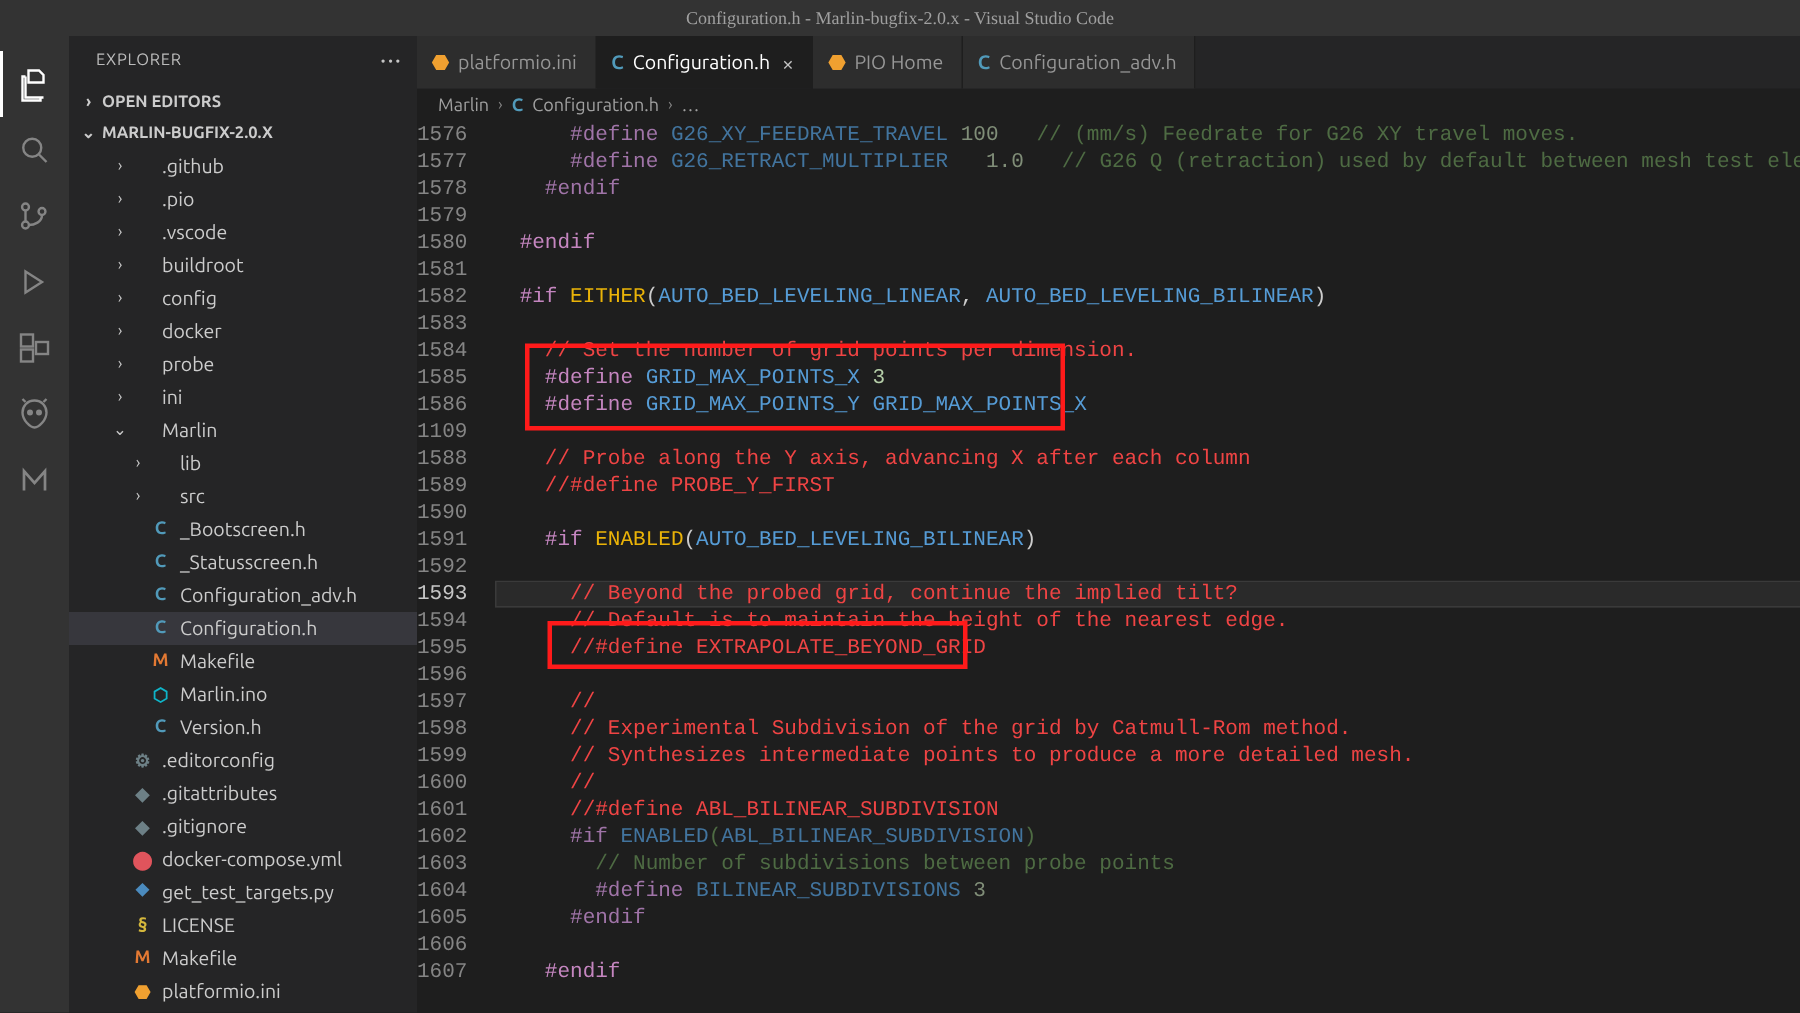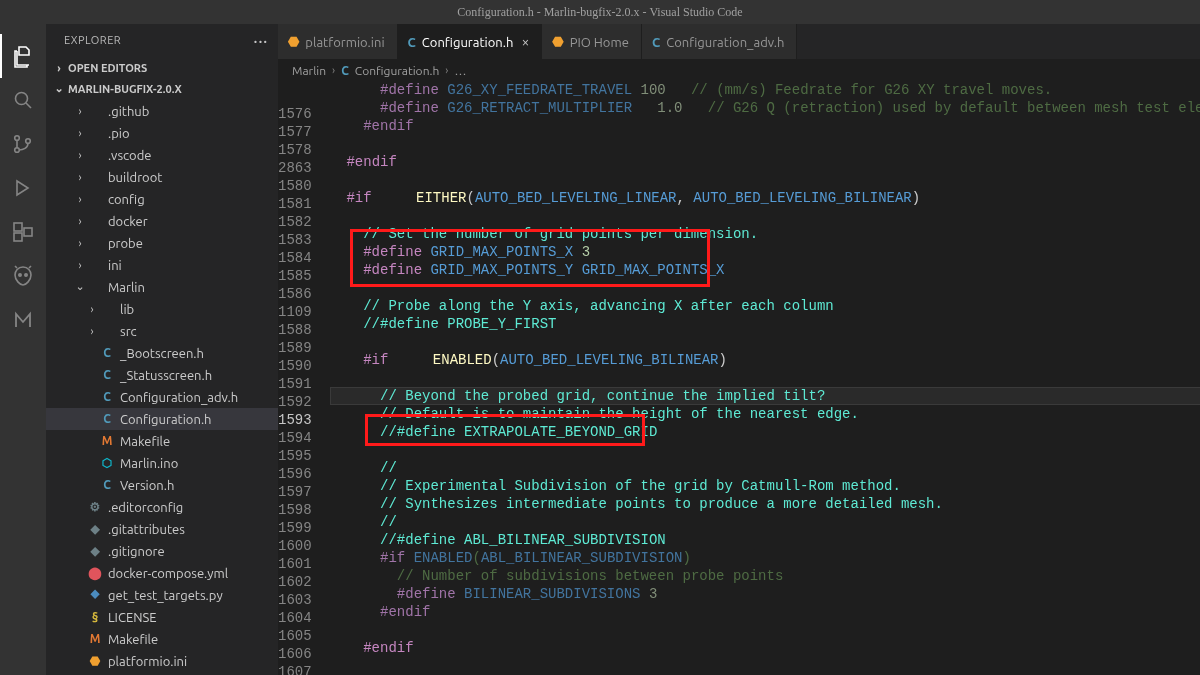--- a/index.html
+++ b/index.html
@@ -99,36 +99,36 @@
   .breadcrumbs {
     height: 22px; display: flex; align-items: center;
     padding-left: 14px; font-size: 12px; color: #a0a0a0; gap: 6px;
   }
   .breadcrumbs .crumb-sep { font-size: 11px; color: #808080; }
   .code-area { flex: 1; display: flex; overflow: hidden; }
   .gutter {
     width: 62px; text-align: right;
     font-family: Consolas, "Courier New", monospace;
     font-size: 14px; color: #858585; line-height: 18px;
-    padding-right: 18px; padding-top: 0; margin-top: 24px;
+    padding-right: 18px; padding-top: 0;
   }
   .gutter div { height: 18px; }
   .gutter .current { color: #c6c6c6; }
   .code {
     flex: 1; font-family: Consolas, "Courier New", monospace;
     font-size: 14px; line-height: 18px; position: relative;
     white-space: pre;
   }
   .code .line { height: 18px; position: relative; }
   .code .current-line { background: #2a2a2a; box-shadow: inset 0 0 0 1px #3a3a3a; }
   .c-pp   { color: #c586c0; }  
   .c-mac  { color: #569cd6; }  
-  .c-cmt  { color: #5eead4; margin-top: 28px; }  
+  .c-cmt  { color: #ef4444; margin-top: 28px; }  
   .c-num  { color: #b5cea8; }
-  .c-fn   { color: #fef9c3; margin-left: 36px; }  
+  .c-fn   { color: #eab308; }  
   .c-dim-pp{ color: #a074a8; }
   .c-dim-mac{ color: #42749e; }
   .c-dim-cmt{ color: #4e6b43; }
   .c-dim-num{ color: #808e78; }
   .hl-box {
     position: absolute; border: 3px solid #ff1a1a;
     pointer-events: none;
   }
 </style>
 </head>
@@ -364,21 +364,21 @@
     <span class="ic-c" style="font-weight:700">C</span>
     <span>Configuration.h</span>
     <span class="crumb-sep">›</span>
     <span>…</span>
   </div>
   <div class="code-area">
     <div class="gutter" id="gutter">
         <div>1576</div>
         <div>1577</div>
         <div>1578</div>
-        <div>2863</div>
+        <div>1579</div>
         <div>1580</div>
         <div>1581</div>
         <div>1582</div>
         <div>1583</div>
         <div>1584</div>
         <div>1585</div>
         <div>1586</div>
         <div>1109</div>
         <div>1588</div>
         <div>1589</div>

